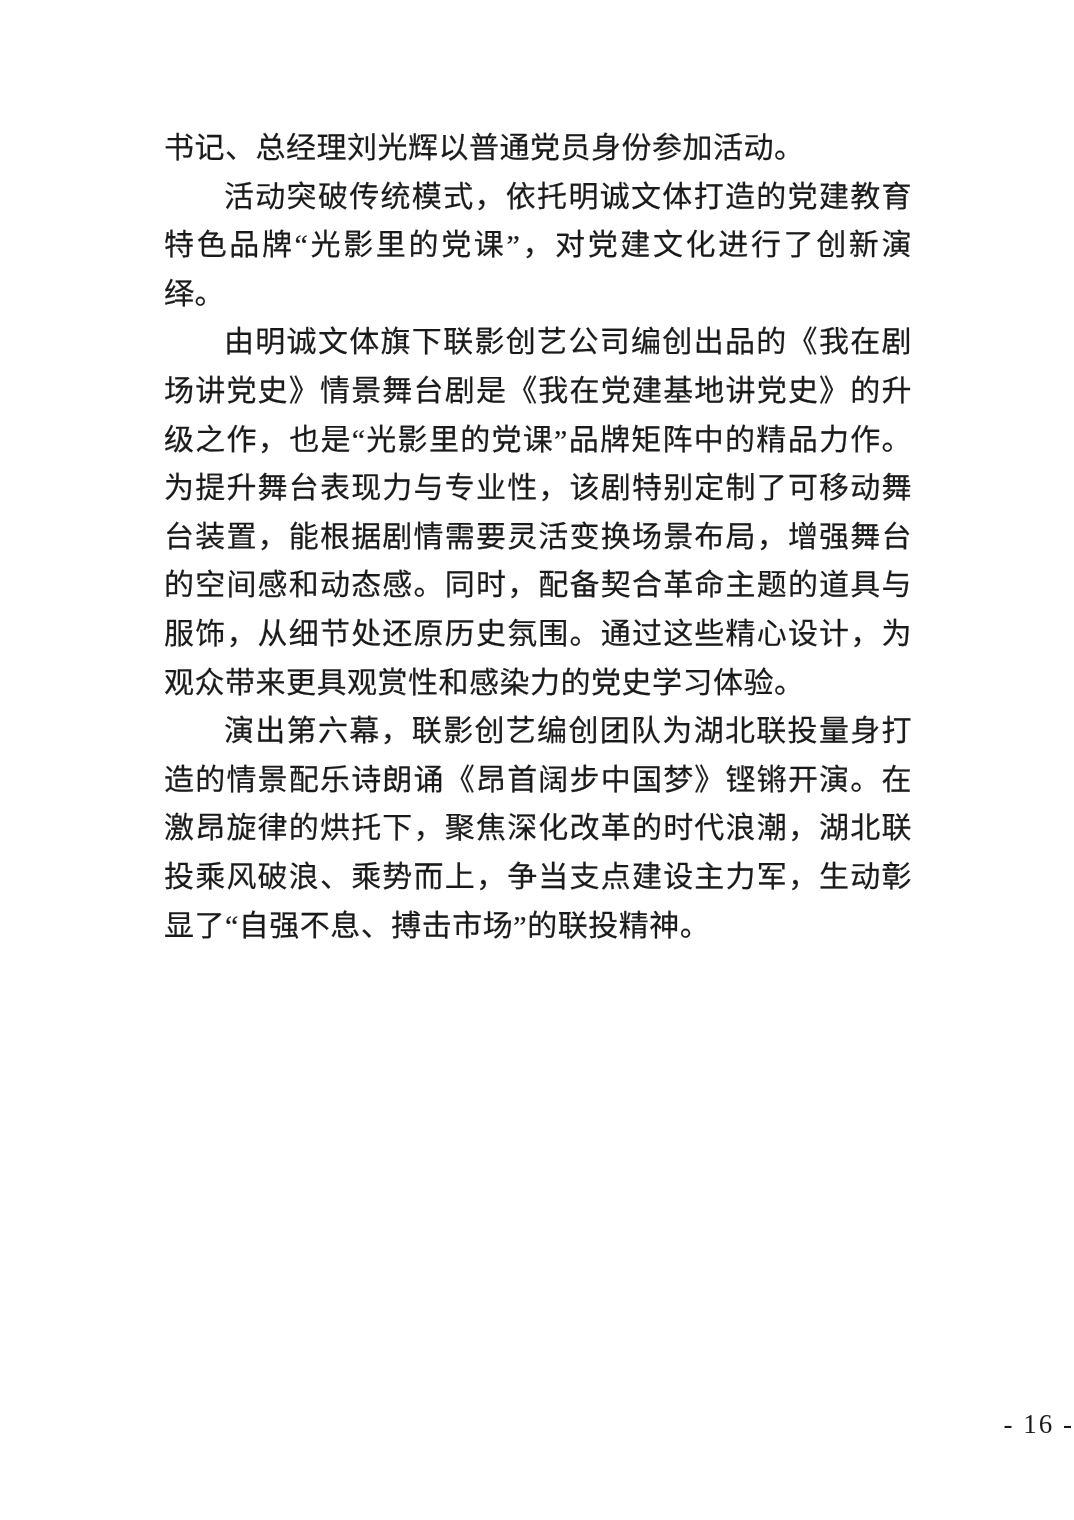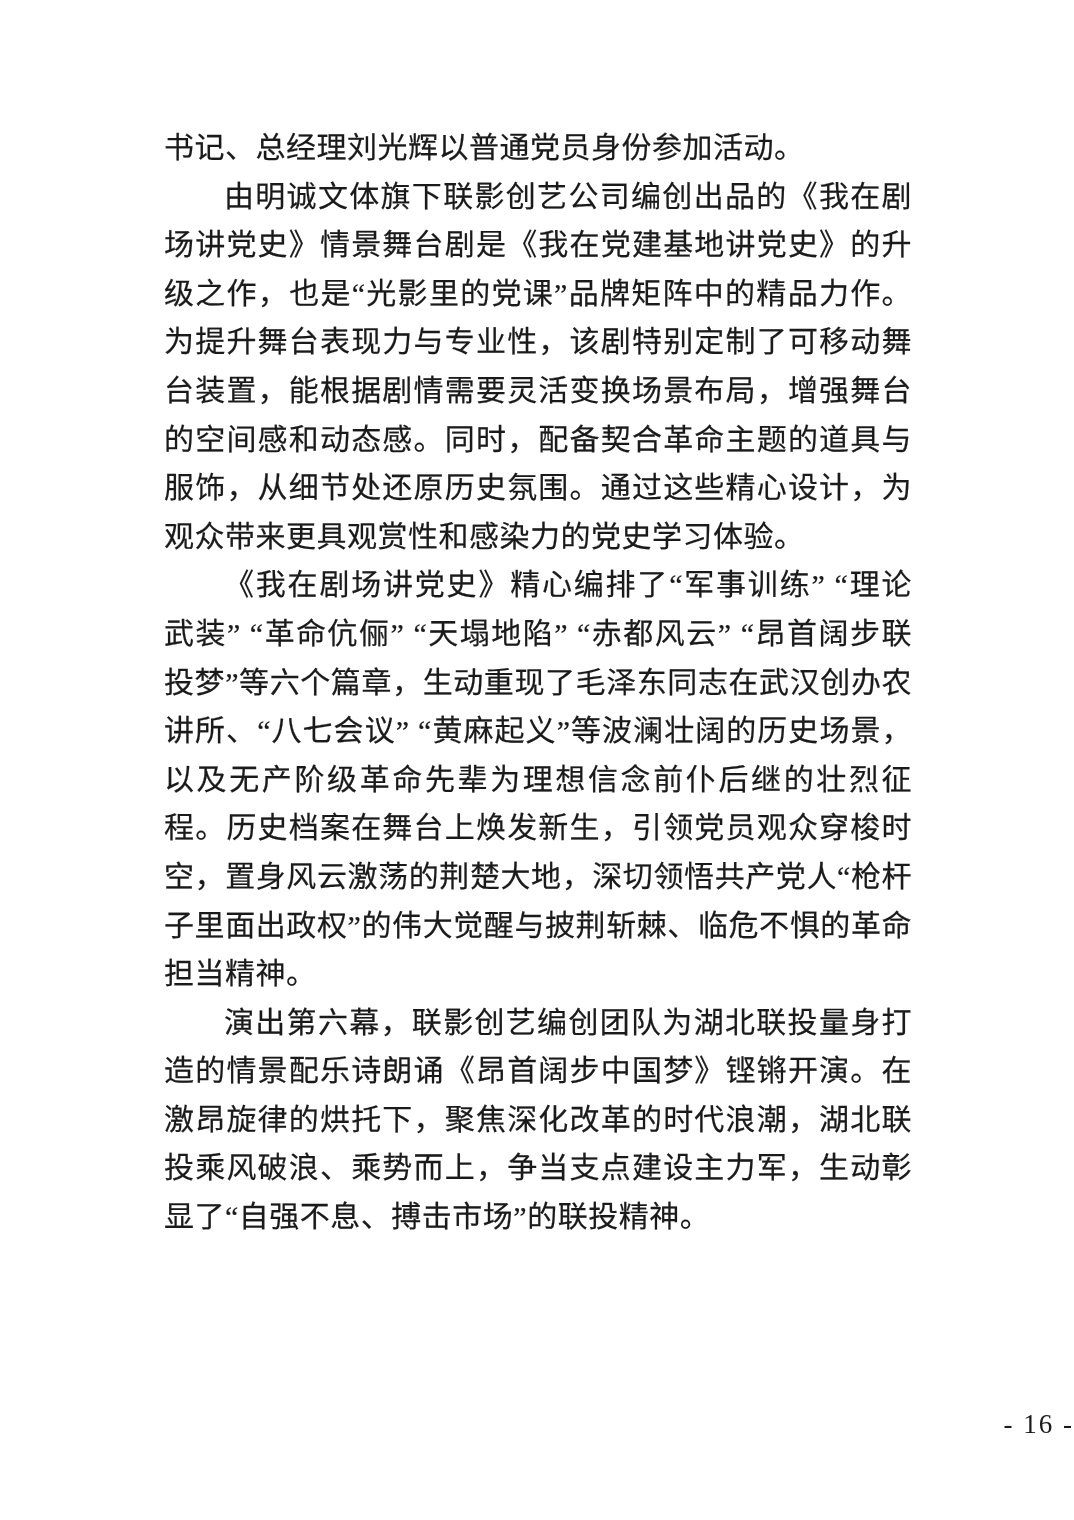--- a/index.html
+++ b/index.html
@@ -54,20 +54,20 @@
     color: #1a1a1a;
     letter-spacing: 2px;
   }
 </style>
 </head>
 <body>
 
 <div class="page">
   <main class="body-text">
       <p class="para no-indent">书记、总经理刘光辉以普通党员身份参加活动。</p>
+      <p class="para">活动突破传统模式，依托明诚文体打造的党建教育特色品牌“光影里的党课”，对党建文化进行了创新演绎。</p>
       <p class="para">由明诚文体旗下联影创艺公司编创出品的《我在剧场讲党史》情景舞台剧是《我在党建基地讲党史》的升级之作，也是“光影里的党课”品牌矩阵中的精品力作。为提升舞台表现力与专业性，该剧特别定制了可移动舞台装置，能根据剧情需要灵活变换场景布局，增强舞台的空间感和动态感。同时，配备契合革命主题的道具与服饰，从细节处还原历史氛围。通过这些精心设计，为观众带来更具观赏性和感染力的党史学习体验。</p>
-      <p class="para">《我在剧场讲党史》精心编排了“军事训练” “理论武装” “革命伉俪” “天塌地陷” “赤都风云” “昂首阔步联投梦”等六个篇章，生动重现了毛泽东同志在武汉创办农讲所、“八七会议” “黄麻起义”等波澜壮阔的历史场景，以及无产阶级革命先辈为理想信念前仆后继的壮烈征程。历史档案在舞台上焕发新生，引领党员观众穿梭时空，置身风云激荡的荆楚大地，深切领悟共产党人“枪杆子里面出政权”的伟大觉醒与披荆斩棘、临危不惧的革命担当精神。</p>
       <p class="para">演出第六幕，联影创艺编创团队为湖北联投量身打造的情景配乐诗朗诵《昂首阔步中国梦》铿锵开演。在激昂旋律的烘托下，聚焦深化改革的时代浪潮，湖北联投乘风破浪、乘势而上，争当支点建设主力军，生动彰显了“自强不息、搏击市场”的联投精神。</p>
     </main>
   <footer class="page-footer">
     <span>- 16 -</span>
   </footer>
 </div>
 
 </body></html>

